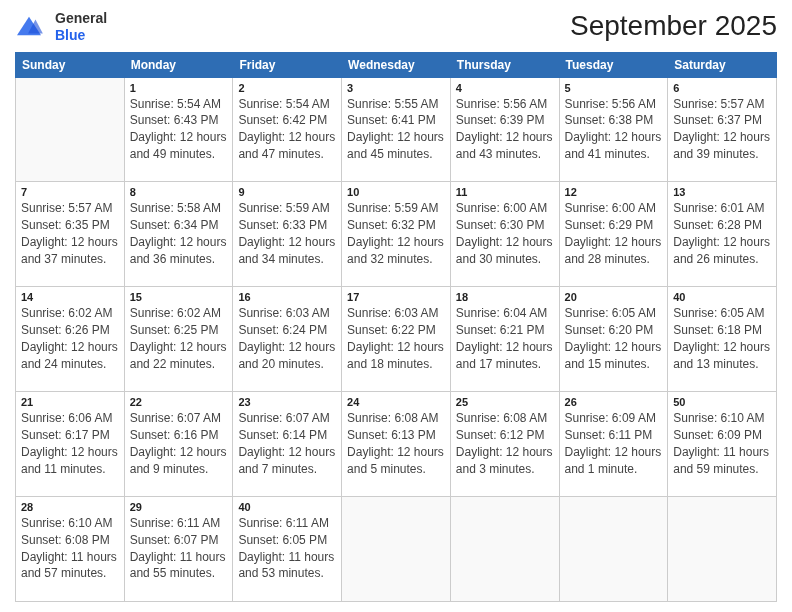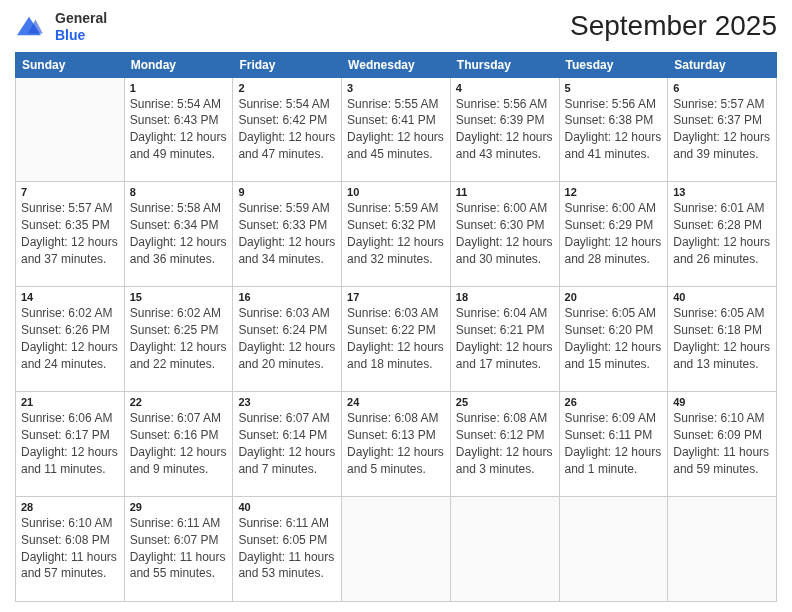--- a/index.html
+++ b/index.html
@@ -231,21 +231,21 @@
           </td>
           <td>
             <div class="day-num">25</div>
             <div class="day-info">Sunrise: 6:08 AM<br>Sunset: 6:12 PM<br>Daylight: 12 hours and 3 minutes.</div>
           </td>
           <td>
             <div class="day-num">26</div>
             <div class="day-info">Sunrise: 6:09 AM<br>Sunset: 6:11 PM<br>Daylight: 12 hours and 1 minute.</div>
           </td>
           <td>
-            <div class="day-num">49</div>
+            <div class="day-num">50</div>
             <div class="day-info">Sunrise: 6:10 AM<br>Sunset: 6:09 PM<br>Daylight: 11 hours and 59 minutes.</div>
           </td>
         </tr>
         <tr class="week-row">
           <td>
             <div class="day-num">28</div>
             <div class="day-info">Sunrise: 6:10 AM<br>Sunset: 6:08 PM<br>Daylight: 11 hours and 57 minutes.</div>
           </td>
           <td>
             <div class="day-num">29</div>

